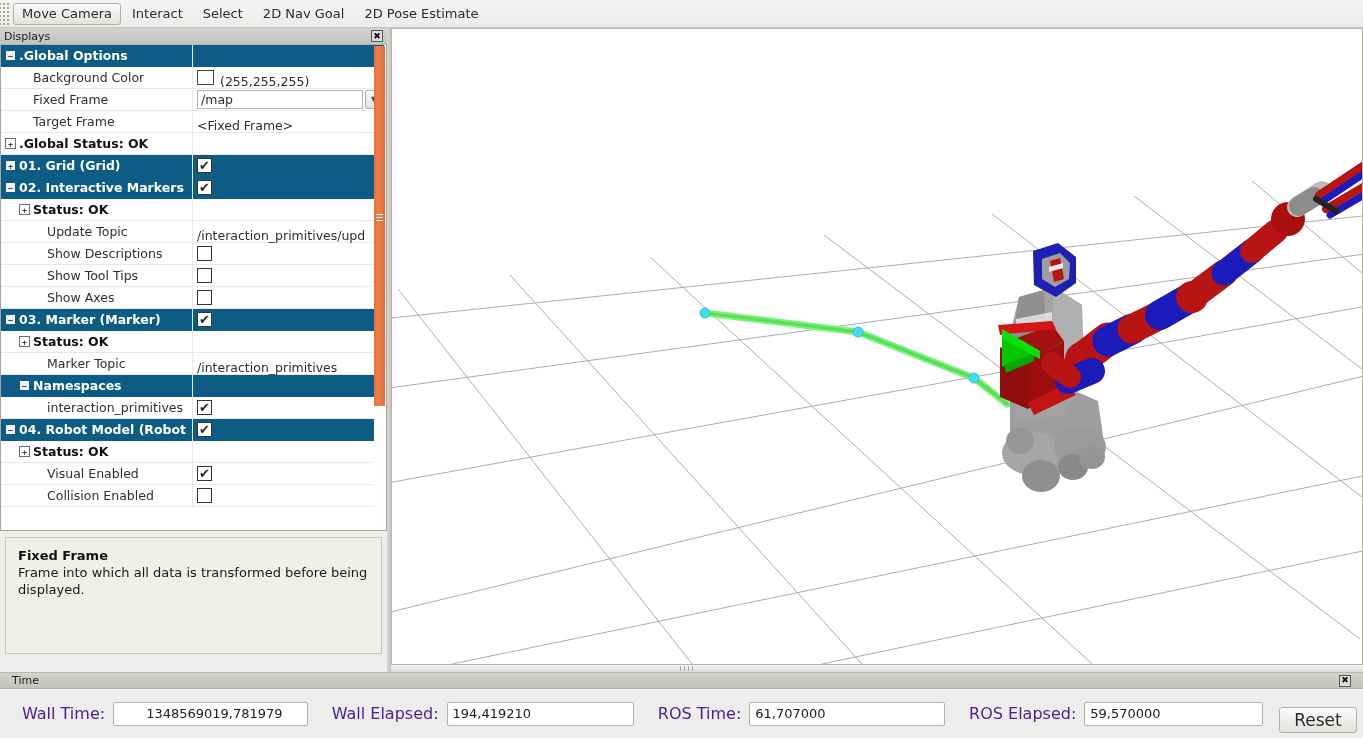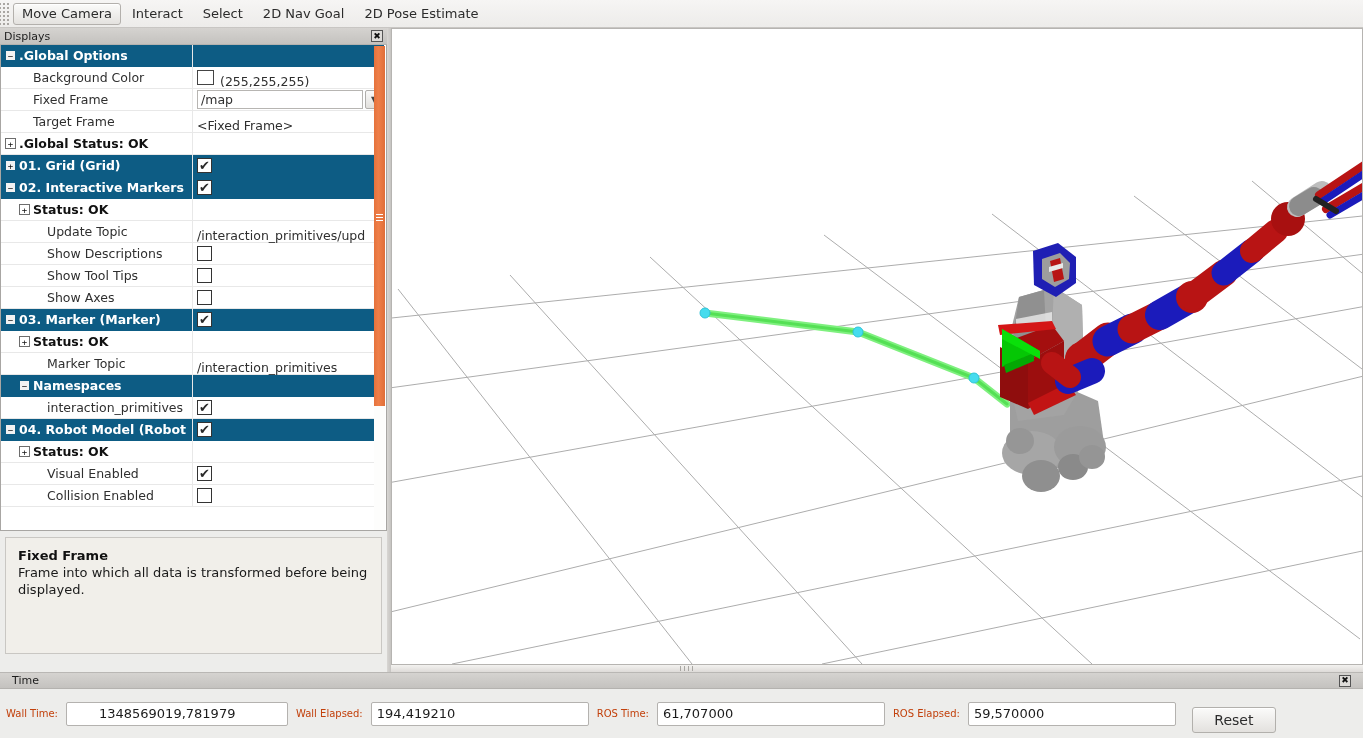--- a/index.html
+++ b/index.html
@@ -141,21 +141,21 @@
   
   #dock-buttons {
     position: absolute; left: 0; top: 634px; width: 387px; height: 36px;
     display: flex; align-items: center; padding-left: 5px; gap: 8px;
   }
   .btn {
     height: 26px; min-width: 78px; padding: 0 14px;
     background: linear-gradient(to bottom,#fbfbfa 0%,#e3e1de 100%);
     border: 1px solid #b2b0ac; border-radius: 3px;
     display: flex; align-items: center; justify-content: center;
-    font-size: 14px; color: #2c2c2c; box-shadow: inset 0 1px 0 #fff;
+    font-size: 17px; color: #2c2c2c; box-shadow: inset 0 1px 0 #fff;
     cursor: default;
     margin-top: 12px;
   }
 
   
   #vsplit {
     position: absolute; left: 387px; top: 28px; width: 4px; height: 644px;
     background: linear-gradient(to right,#d8d6d3,#c6c4c1);
   }
 
@@ -184,21 +184,21 @@
   #time-title {
     height: 17px; padding: 0 12px;
     display: flex; align-items: center; justify-content: space-between;
     background: linear-gradient(to bottom,#d5d3d0 0%,#c4c2bf 100%);
     border-top: 1px solid #b9b7b4; border-bottom: 1px solid #b4b2af;
     font-size: 11px; color: #1d1d1d;
   }
   #time-row {
     height: 49px; display: flex; align-items: center; padding: 0 6px; gap: 8px;
   }
-  .time-label { font-size: 10px; color: #c2410c; white-space: nowrap; }
+  .time-label { font-size: 16px; color: #4c1d95; white-space: nowrap; margin-left: 16px; }
   .time-field {
     height: 24px; background: #fff; border: 1px solid #b4b2af; border-radius: 2px;
     display: flex; align-items: center; padding-left: 5px;
     font-size: 13px; color: #1b1b1b;
   }
   .w220 { width: 222px; padding-left: 32px; }
   .w218 { width: 218px; }
   .w208 { width: 208px; }
   #reset-btn { margin-left: 8px; width: 84px; }
 </style>

